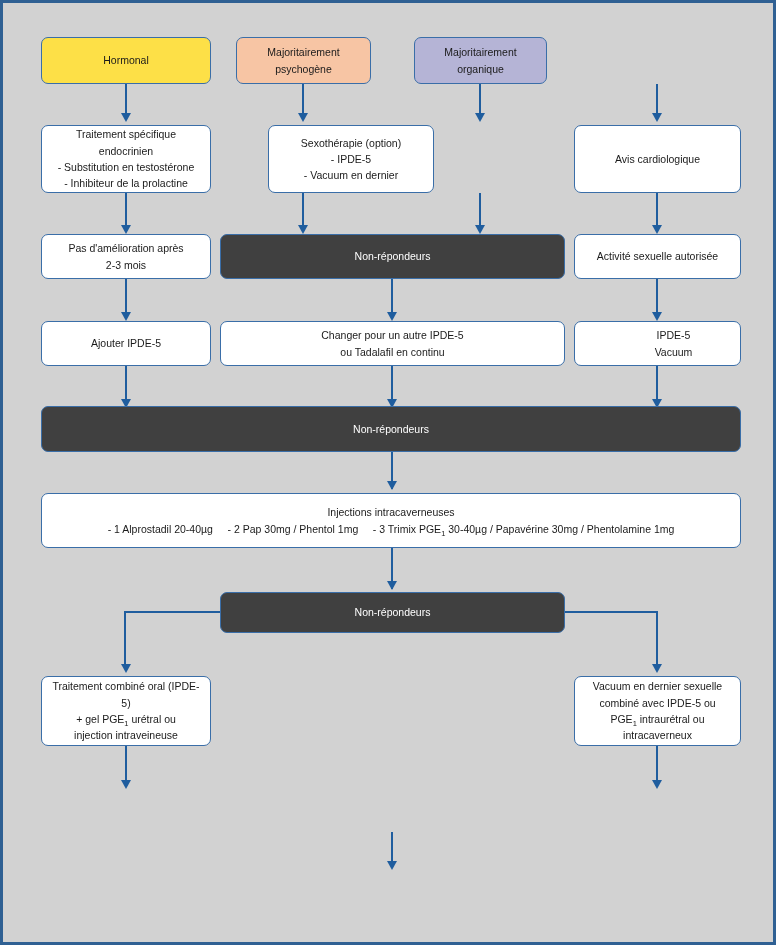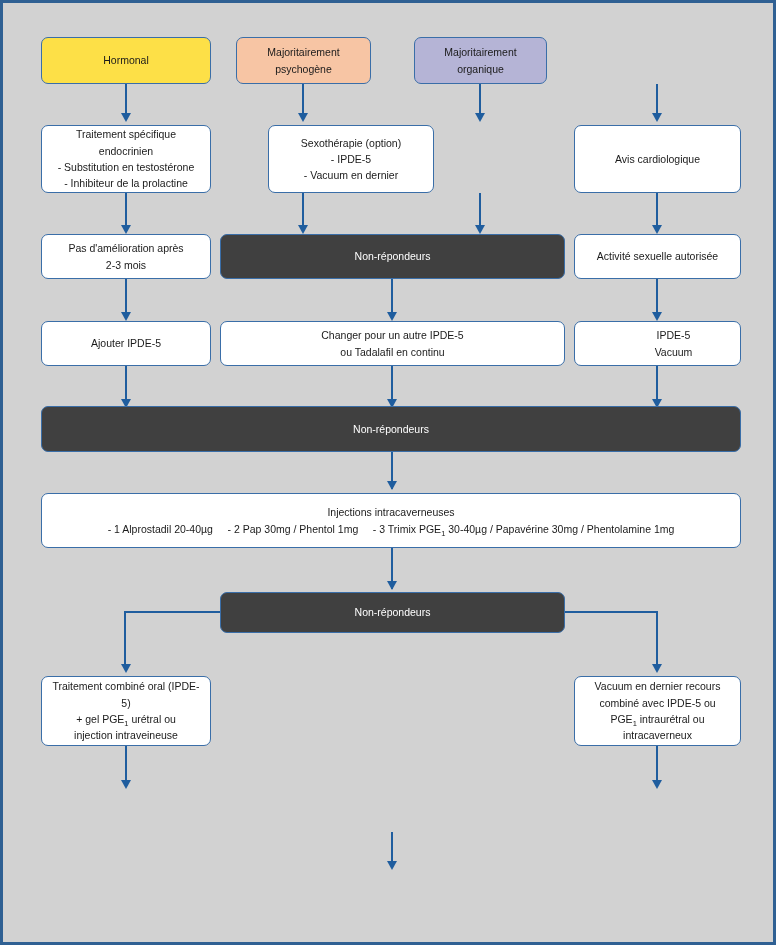--- a/index.html
+++ b/index.html
@@ -220,21 +220,21 @@
   <div class="node" style="left:38px; top:673px; width:170px; height:70px;">
     <span class="txt">
       <span>Traitement combiné oral (IPDE-5)</span><br>
       <span>+ gel PGE</span><span class="sub">1</span><span> urétral ou</span><br>
       <span>injection intraveineuse</span>
     </span>
   </div>
 
   <div class="node" style="left:571px; top:673px; width:167px; height:70px;">
     <span class="txt">
-      <span>Vacuum en dernier recours</span><br>
+      <span>Vacuum en dernier sexuelle</span><br>
       <span>combiné avec IPDE-5 ou</span><br>
       <span>PGE</span><span class="sub">1</span><span> intraurétral ou intracaverneux</span>
     </span>
   </div>
 
   <div class="vline" style="left:122px; top:743px; height:39px;"></div>
   <div class="arrow" style="left:117.5px; top:777px;"></div>
 
   <div class="vline" style="left:653px; top:743px; height:39px;"></div>
   <div class="arrow" style="left:648.5px; top:777px;"></div>

